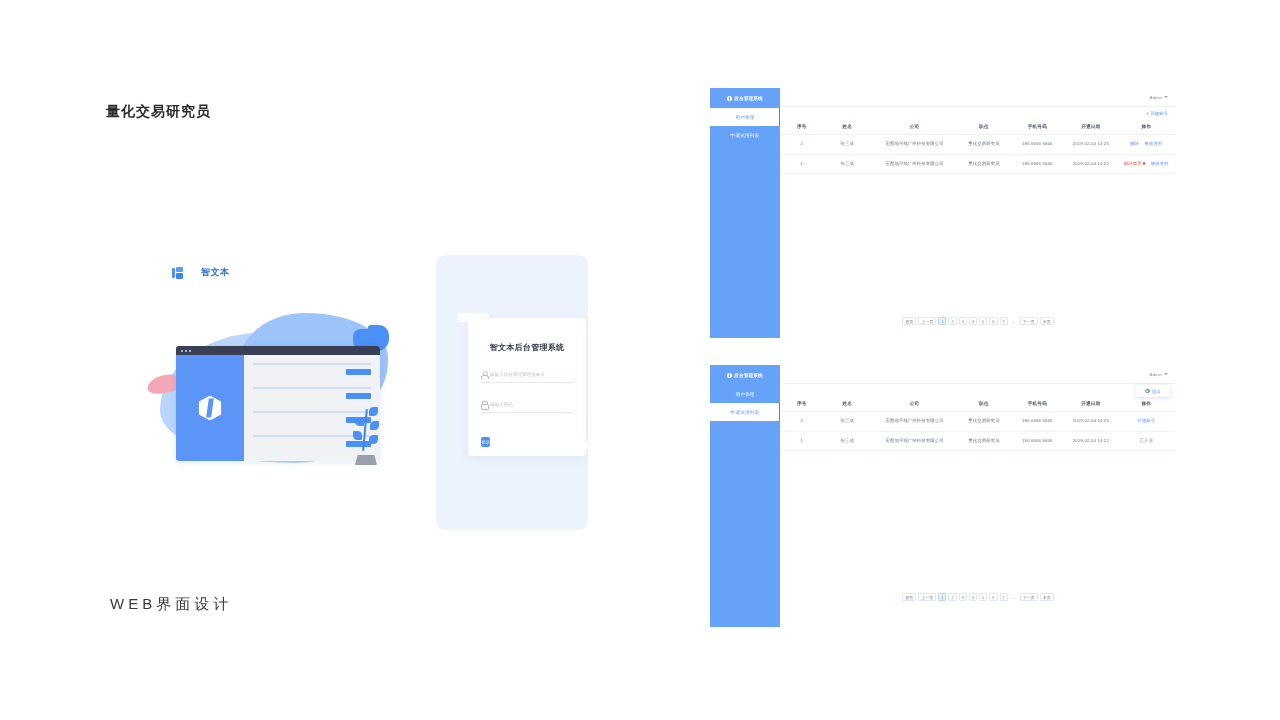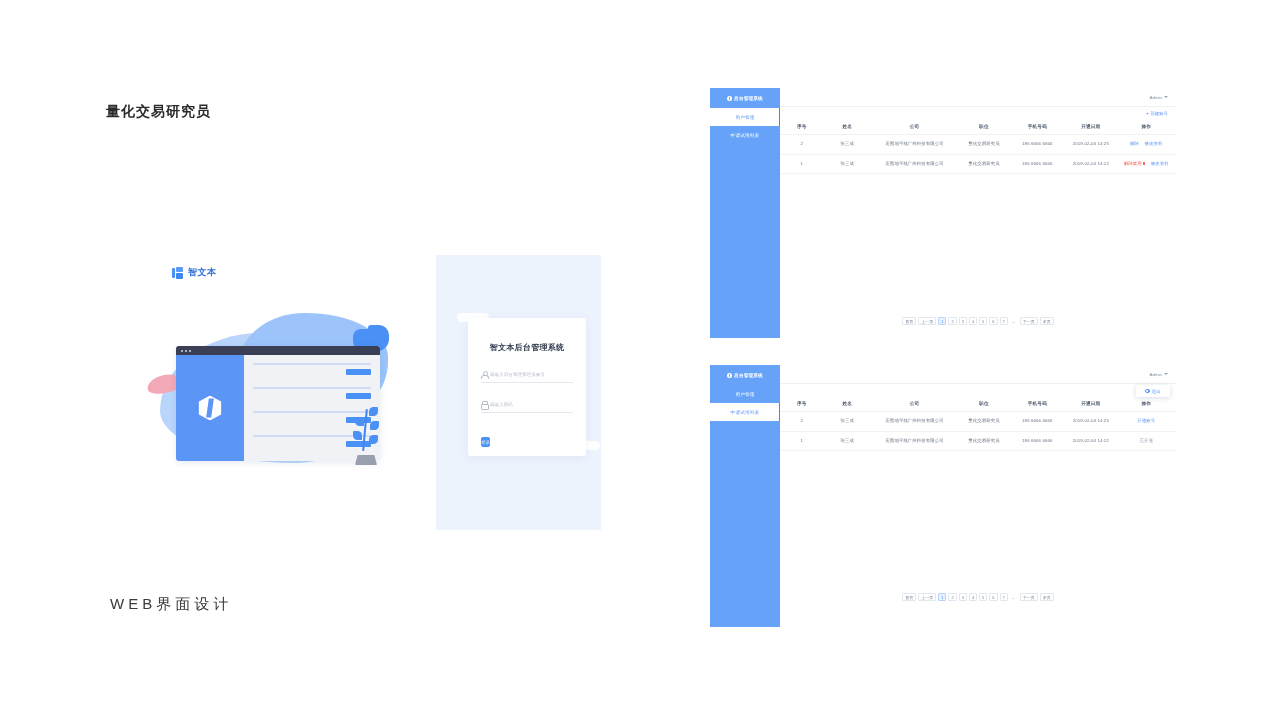--- a/index.html
+++ b/index.html
@@ -17,21 +17,21 @@
     font-size:14px; font-weight:700; color:#2b2b2b; letter-spacing:1px;
   }
   .web-caption{
     position:absolute; left:110px; top:595px;
     font-size:15px; color:#3a3a3a; letter-spacing:4px;
   }
 
   
   .illus{ position:absolute; left:150px; top:255px; width:250px; height:235px; }
   .illus .logo{
-    position:absolute; left:22px; top:11px; display:flex; align-items:center; gap:5px;
+    position:absolute; left:22px; top:11px; display:flex; align-items:center; gap:18px;
   }
   .illus .logo-mark{ width:11px; height:12px; position:relative; }
   .illus .logo-mark i{ position:absolute; display:block; background:#4a90f5; }
   .illus .logo-mark i.a{ left:0; top:1px; width:3px; height:10px; border-radius:1px;}
   .illus .logo-mark i.b{ left:4px; top:0px; width:7px; height:5px; border-radius:1px; background:#5b9bf7;}
   .illus .logo-mark i.c{ left:4px; top:6px; width:7px; height:6px; border-radius:1px; background:#3f86f0;}
   .illus .logo-text{ font-size:9px; color:#2d6fd8; font-weight:700; letter-spacing:.5px;
     font-family:"Liberation Serif","DejaVu Serif",serif; }
 
   .blob-back{
@@ -83,22 +83,23 @@
   .window .row .cw{ display:flex; }
 
   .plant{ position:absolute; left:200px; top:150px; width:32px; height:60px; }
   .plant .stem{ position:absolute; left:14px; top:4px; width:1.5px; height:42px; background:#3f86f0; transform:rotate(5deg);}
   .plant .leaf{ position:absolute; width:9px; height:9px; background:#4a90f5; border-radius:50% 10% 50% 10%; }
   .plant .pot{ position:absolute; left:5px; bottom:0; width:22px; height:10px; background:#9a9fae;
     clip-path:polygon(12% 0,88% 0,100% 100%,0 100%); border-radius:1px;}
 
   
   .login-wrap{
-    position:absolute; left:436px; top:255px; width:165px; height:275px;
+    position:absolute; left:436px; top:255px; width:152px; height:275px;
     background:#edf3fd;
+    border-radius:9px;
   }
   .login-card{
     position:absolute; left:32px; top:63px; width:118px; height:138px;
     background:#ffffff; border-radius:3px; box-shadow:0 2px 8px rgba(90,130,200,.10);
   }
   .deco-tl{ position:absolute; left:21px; top:58px; width:32px; height:9px; background:#ffffff; border-radius:5px;}
   .deco-br{ position:absolute; left:132px; top:186px; width:32px; height:9px; background:#ffffff; border-radius:5px;}
   .login-title{
     text-align:center; font-size:8px; font-weight:700; color:#2f3a4d;
     padding-top:24px; letter-spacing:.3px;

